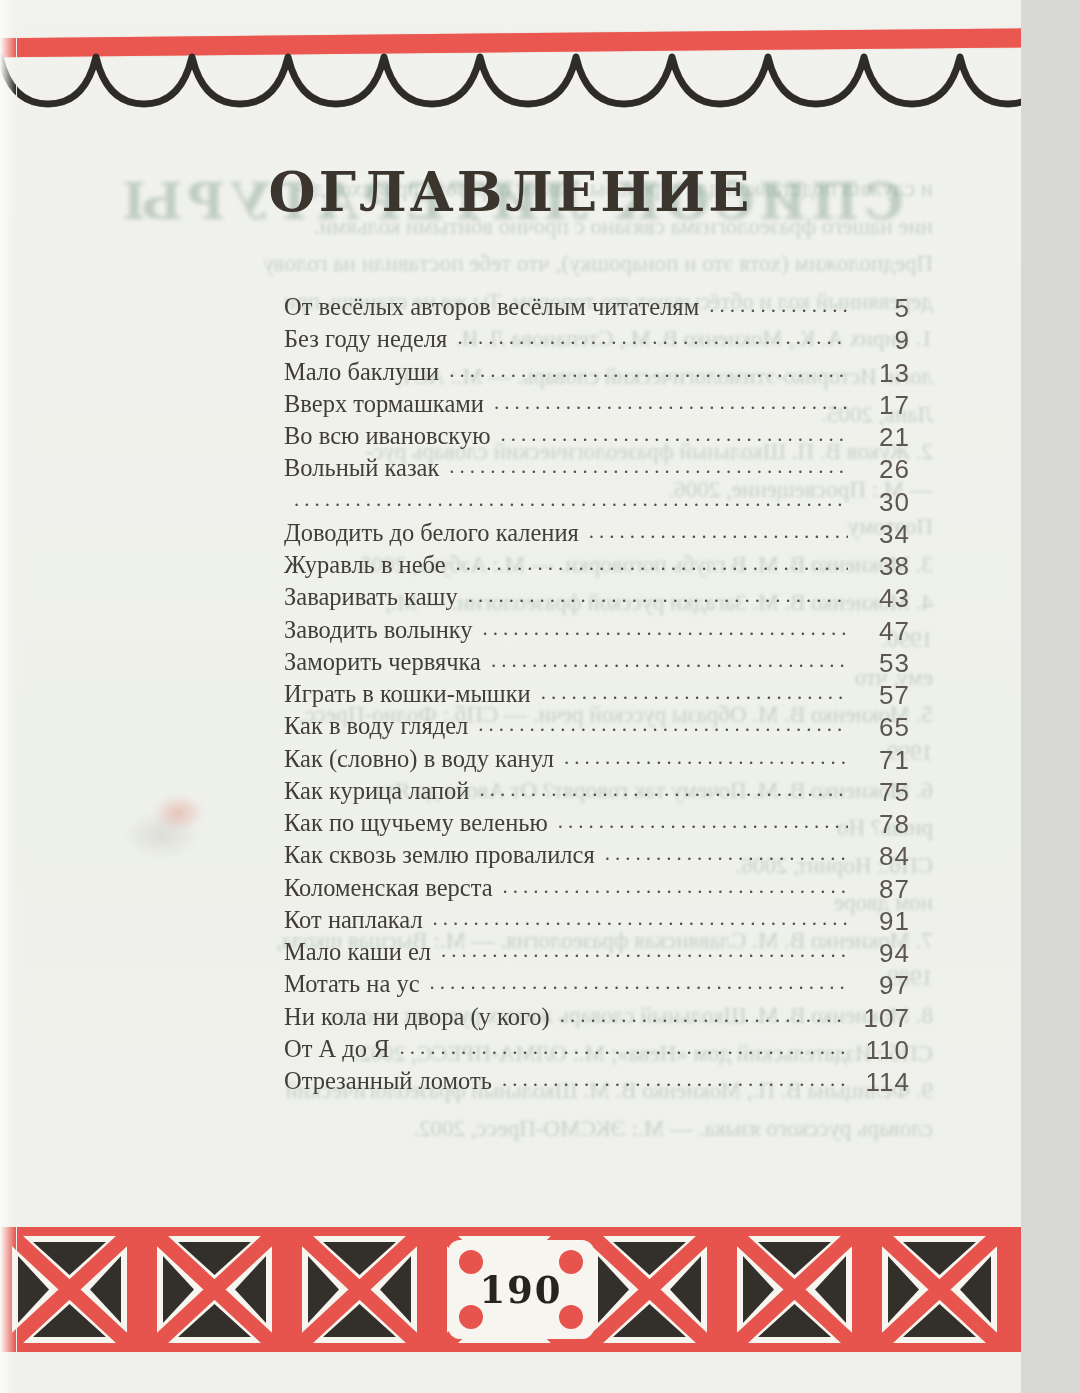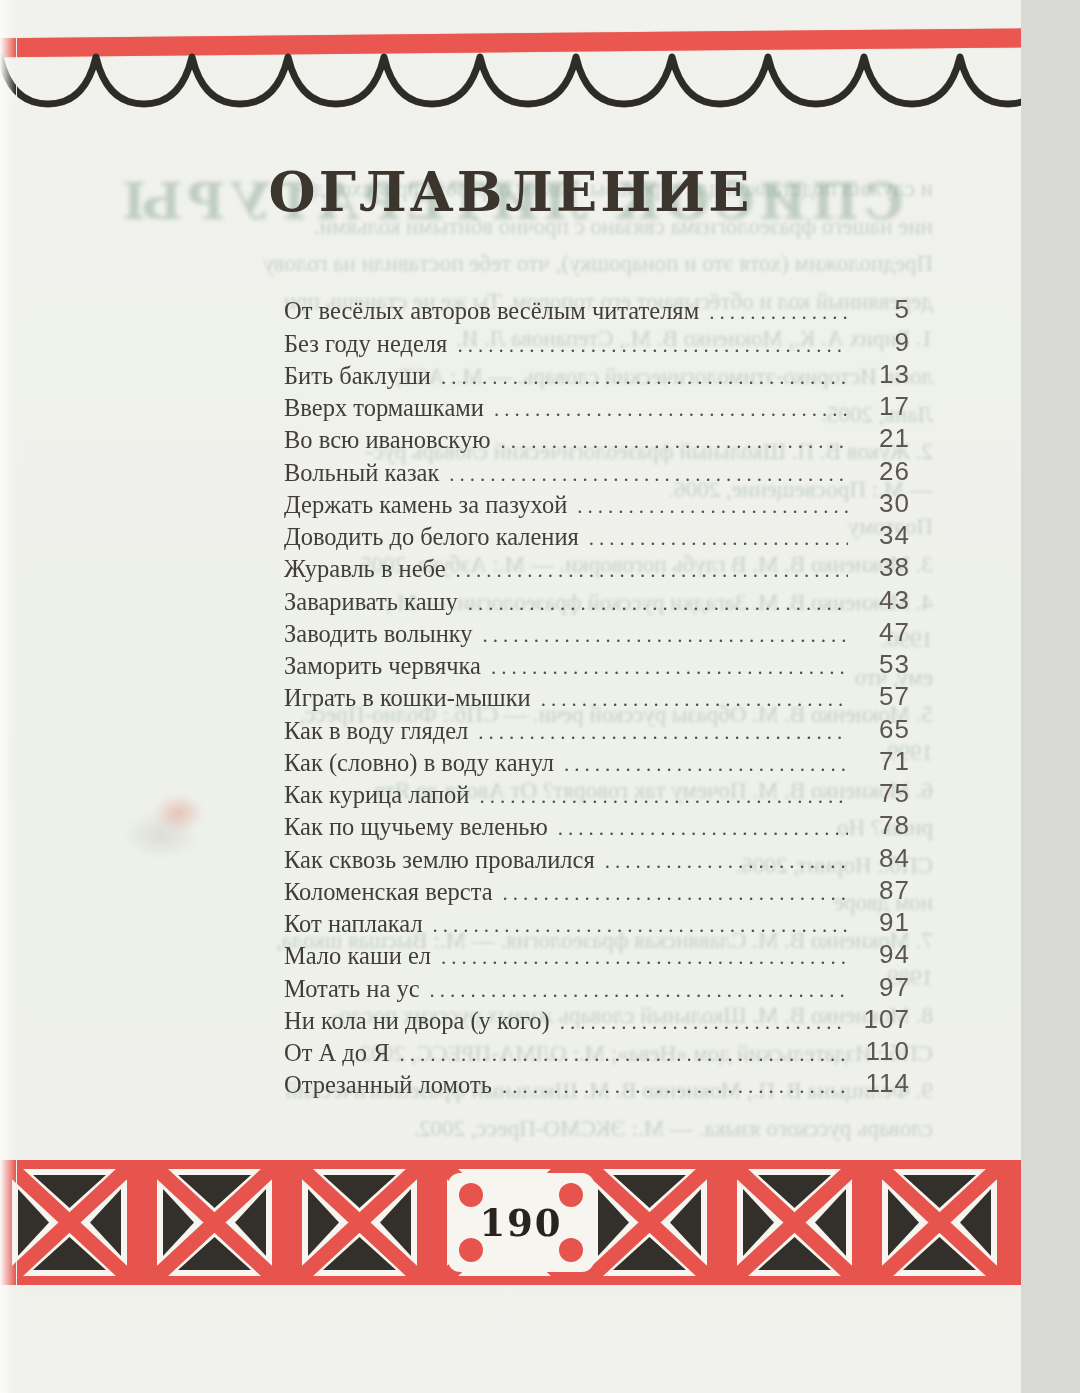--- a/index.html
+++ b/index.html
@@ -65,21 +65,21 @@
     font-size:54px;letter-spacing:3px;
     color:#3b352d;
     z-index:2;
   }
 
   
   .toc{
     position:absolute;top:293px;left:284px;width:626px;z-index:2;
   }
   .toc-row{
-    display:flex;align-items:flex-end;height:32.25px;
+    display:flex;align-items:flex-start;height:32.25px;
   }
   .toc-label{
     font-family:"Liberation Serif",serif;font-size:24.5px;
     color:#423d38;white-space:nowrap;
   }
   .toc-dots{
     flex:1 1 auto;overflow:hidden;white-space:nowrap;
     margin:0 8px 0 10px;
     font-size:21px;letter-spacing:5px;color:#54504a;
   }
@@ -87,21 +87,21 @@
     content:"........................................................................................................................";
   }
   .toc-page{
     font-family:"Liberation Sans",sans-serif;font-size:26px;
     color:#5c564e;min-width:54px;text-align:right;
     letter-spacing:1px;
   }
 
   
   .bottom-border{
-    position:absolute;left:0;top:1160px;width:1080px;height:125px;z-index:3;
+    position:absolute;left:0;top:1227px;width:1080px;height:125px;z-index:3;
   }
   .band-svg{position:absolute;inset:0;width:1080px;height:125px;}
   .page-num-box{
     position:absolute;top:13px;left:calc(50% - 92px);
     width:146px;height:99px;
     background:#f6f5ef;border-radius:12px;
     z-index:4;
   }
   .corner-dot{
     position:absolute;width:24px;height:24px;border-radius:50%;
@@ -217,21 +217,21 @@
         <span class="toc-page">5</span>
       </div>
 
       <div class="toc-row">
         <span class="toc-label">Без году неделя</span>
         <span class="toc-dots"></span>
         <span class="toc-page">9</span>
       </div>
 
       <div class="toc-row">
-        <span class="toc-label">Бить баклуши</span>
+        <span class="toc-label">Мало баклуши</span>
         <span class="toc-dots"></span>
         <span class="toc-page">13</span>
       </div>
 
       <div class="toc-row">
         <span class="toc-label">Вверх тормашками</span>
         <span class="toc-dots"></span>
         <span class="toc-page">17</span>
       </div>
 
@@ -241,21 +241,20 @@
         <span class="toc-page">21</span>
       </div>
 
       <div class="toc-row">
         <span class="toc-label">Вольный казак</span>
         <span class="toc-dots"></span>
         <span class="toc-page">26</span>
       </div>
 
       <div class="toc-row">
-        <span class="toc-label">Держать камень за пазухой</span>
         <span class="toc-dots"></span>
         <span class="toc-page">30</span>
       </div>
 
       <div class="toc-row">
         <span class="toc-label">Доводить до белого каления</span>
         <span class="toc-dots"></span>
         <span class="toc-page">34</span>
       </div>
 

